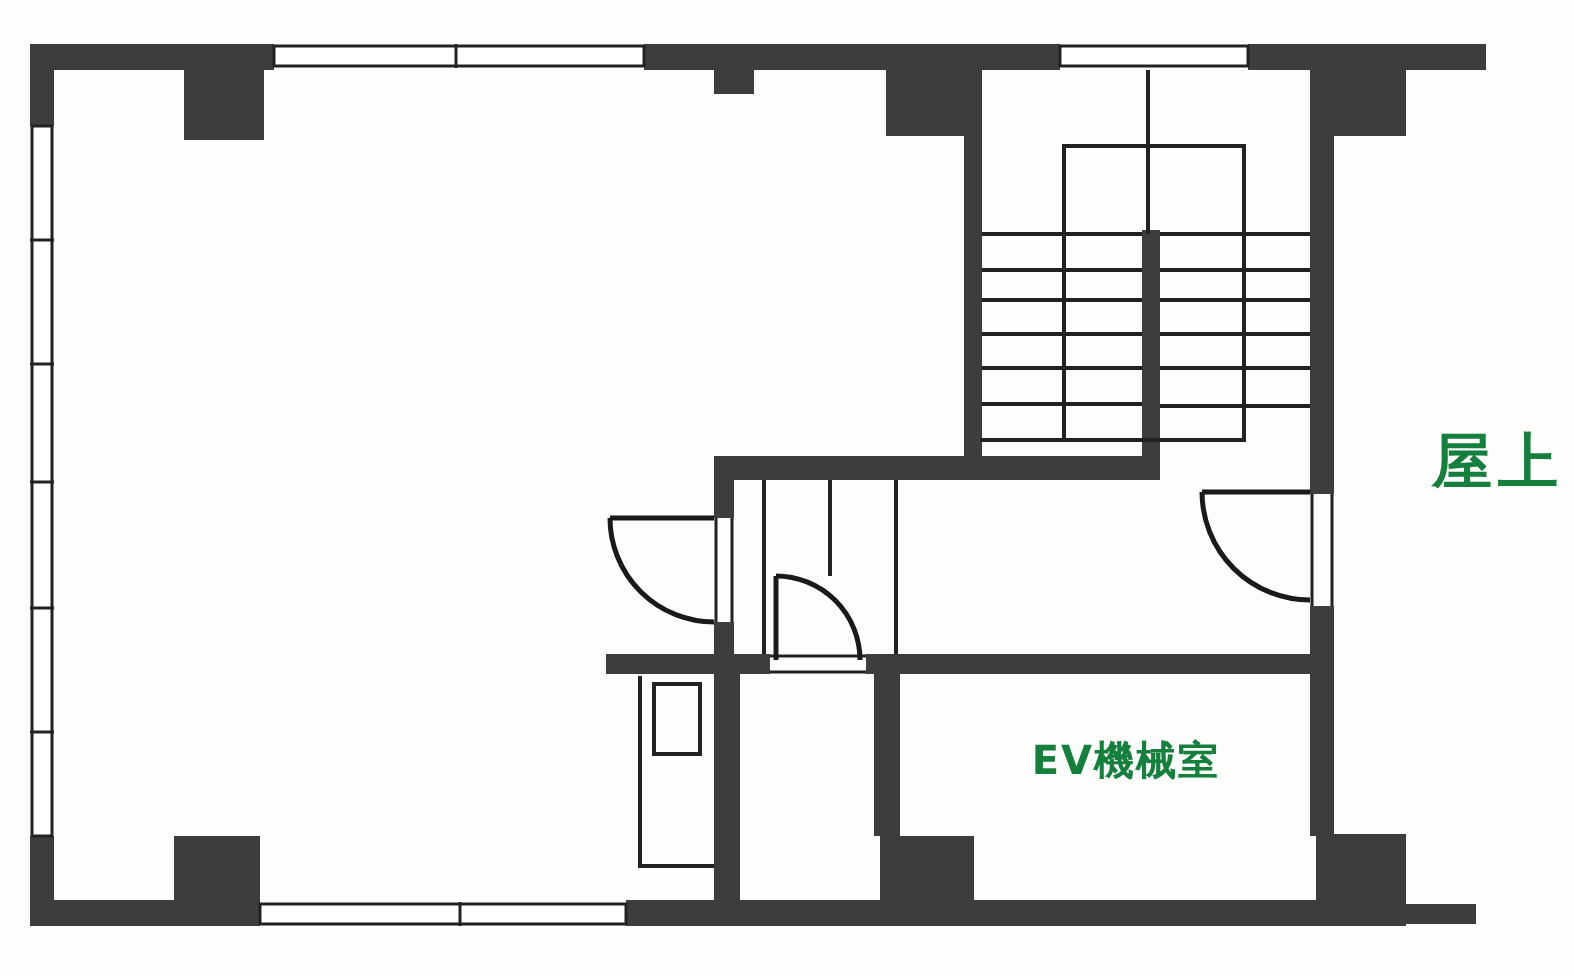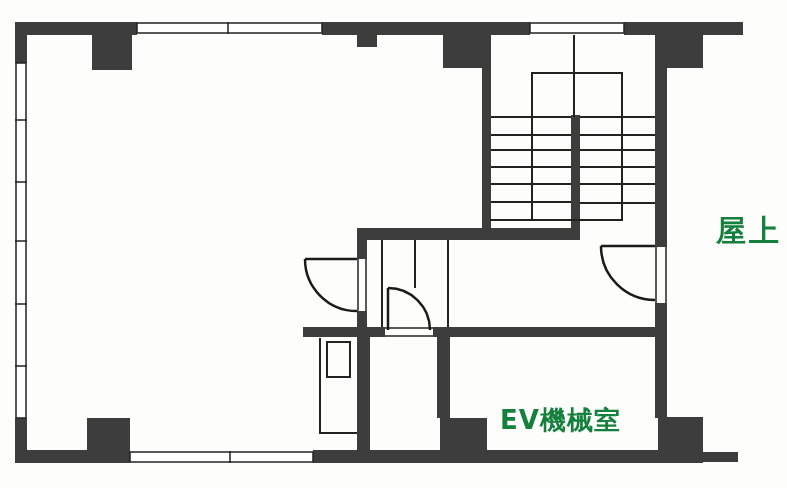--- a/index.html
+++ b/index.html
@@ -22,21 +22,21 @@
   .win{fill:#ffffff;stroke:var(--line);stroke-width:1.5;}
   .door{stroke:#1a1a1a;stroke-width:2.5;fill:none;}
   .room-label{
     position:absolute;
     color:#15803d;
     font-weight:bold;
     white-space:nowrap;
     text-align:right;
   }
   .label-roof{left:708px;top:211px;width:74px;font-size:30px;letter-spacing:3px;}
-  .label-ev{left:500px;top:403px;width:110px;font-size:26px;letter-spacing:1px;}
+  .label-ev{left:500px;top:367px;width:110px;font-size:20px;letter-spacing:1px;}
 </style>
 </head>
 <body>
 
 <div class="plan-wrap">
 
   <svg class="plan-svg" width="787" height="488" viewBox="0 0 787 488">
 
     <g>
       <rect class="wall" x="15" y="22" width="122" height="13"></rect>

